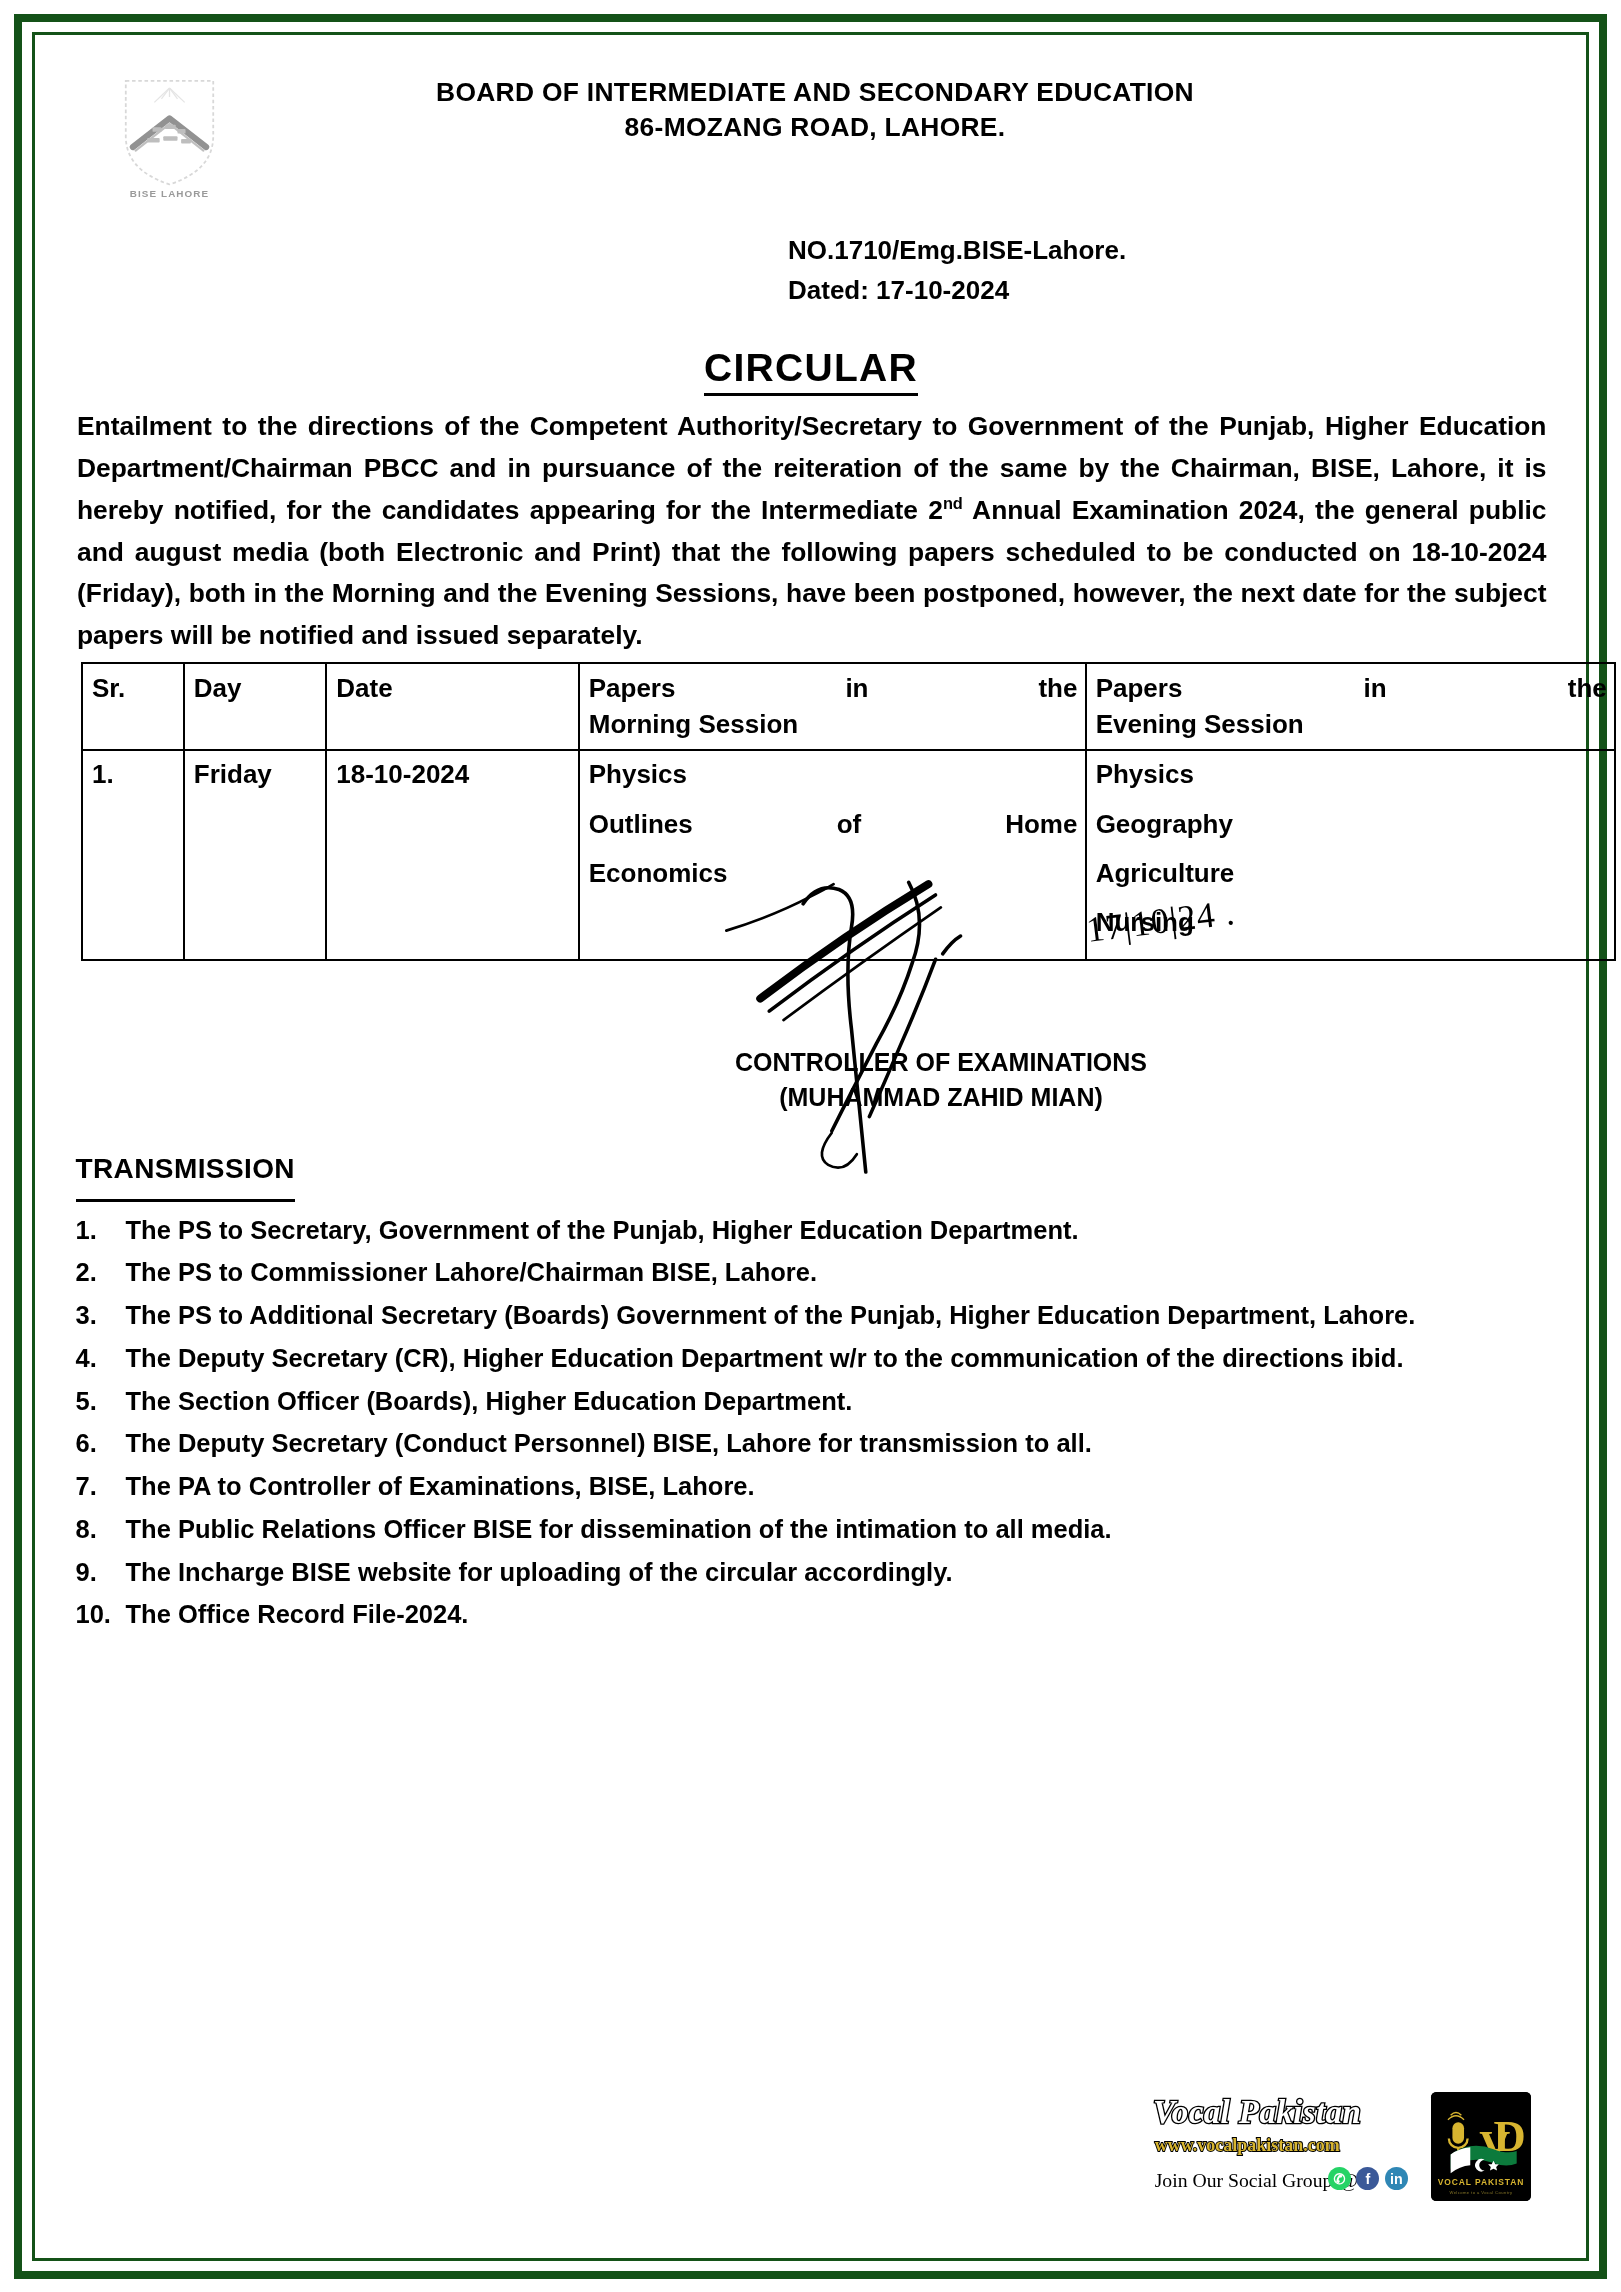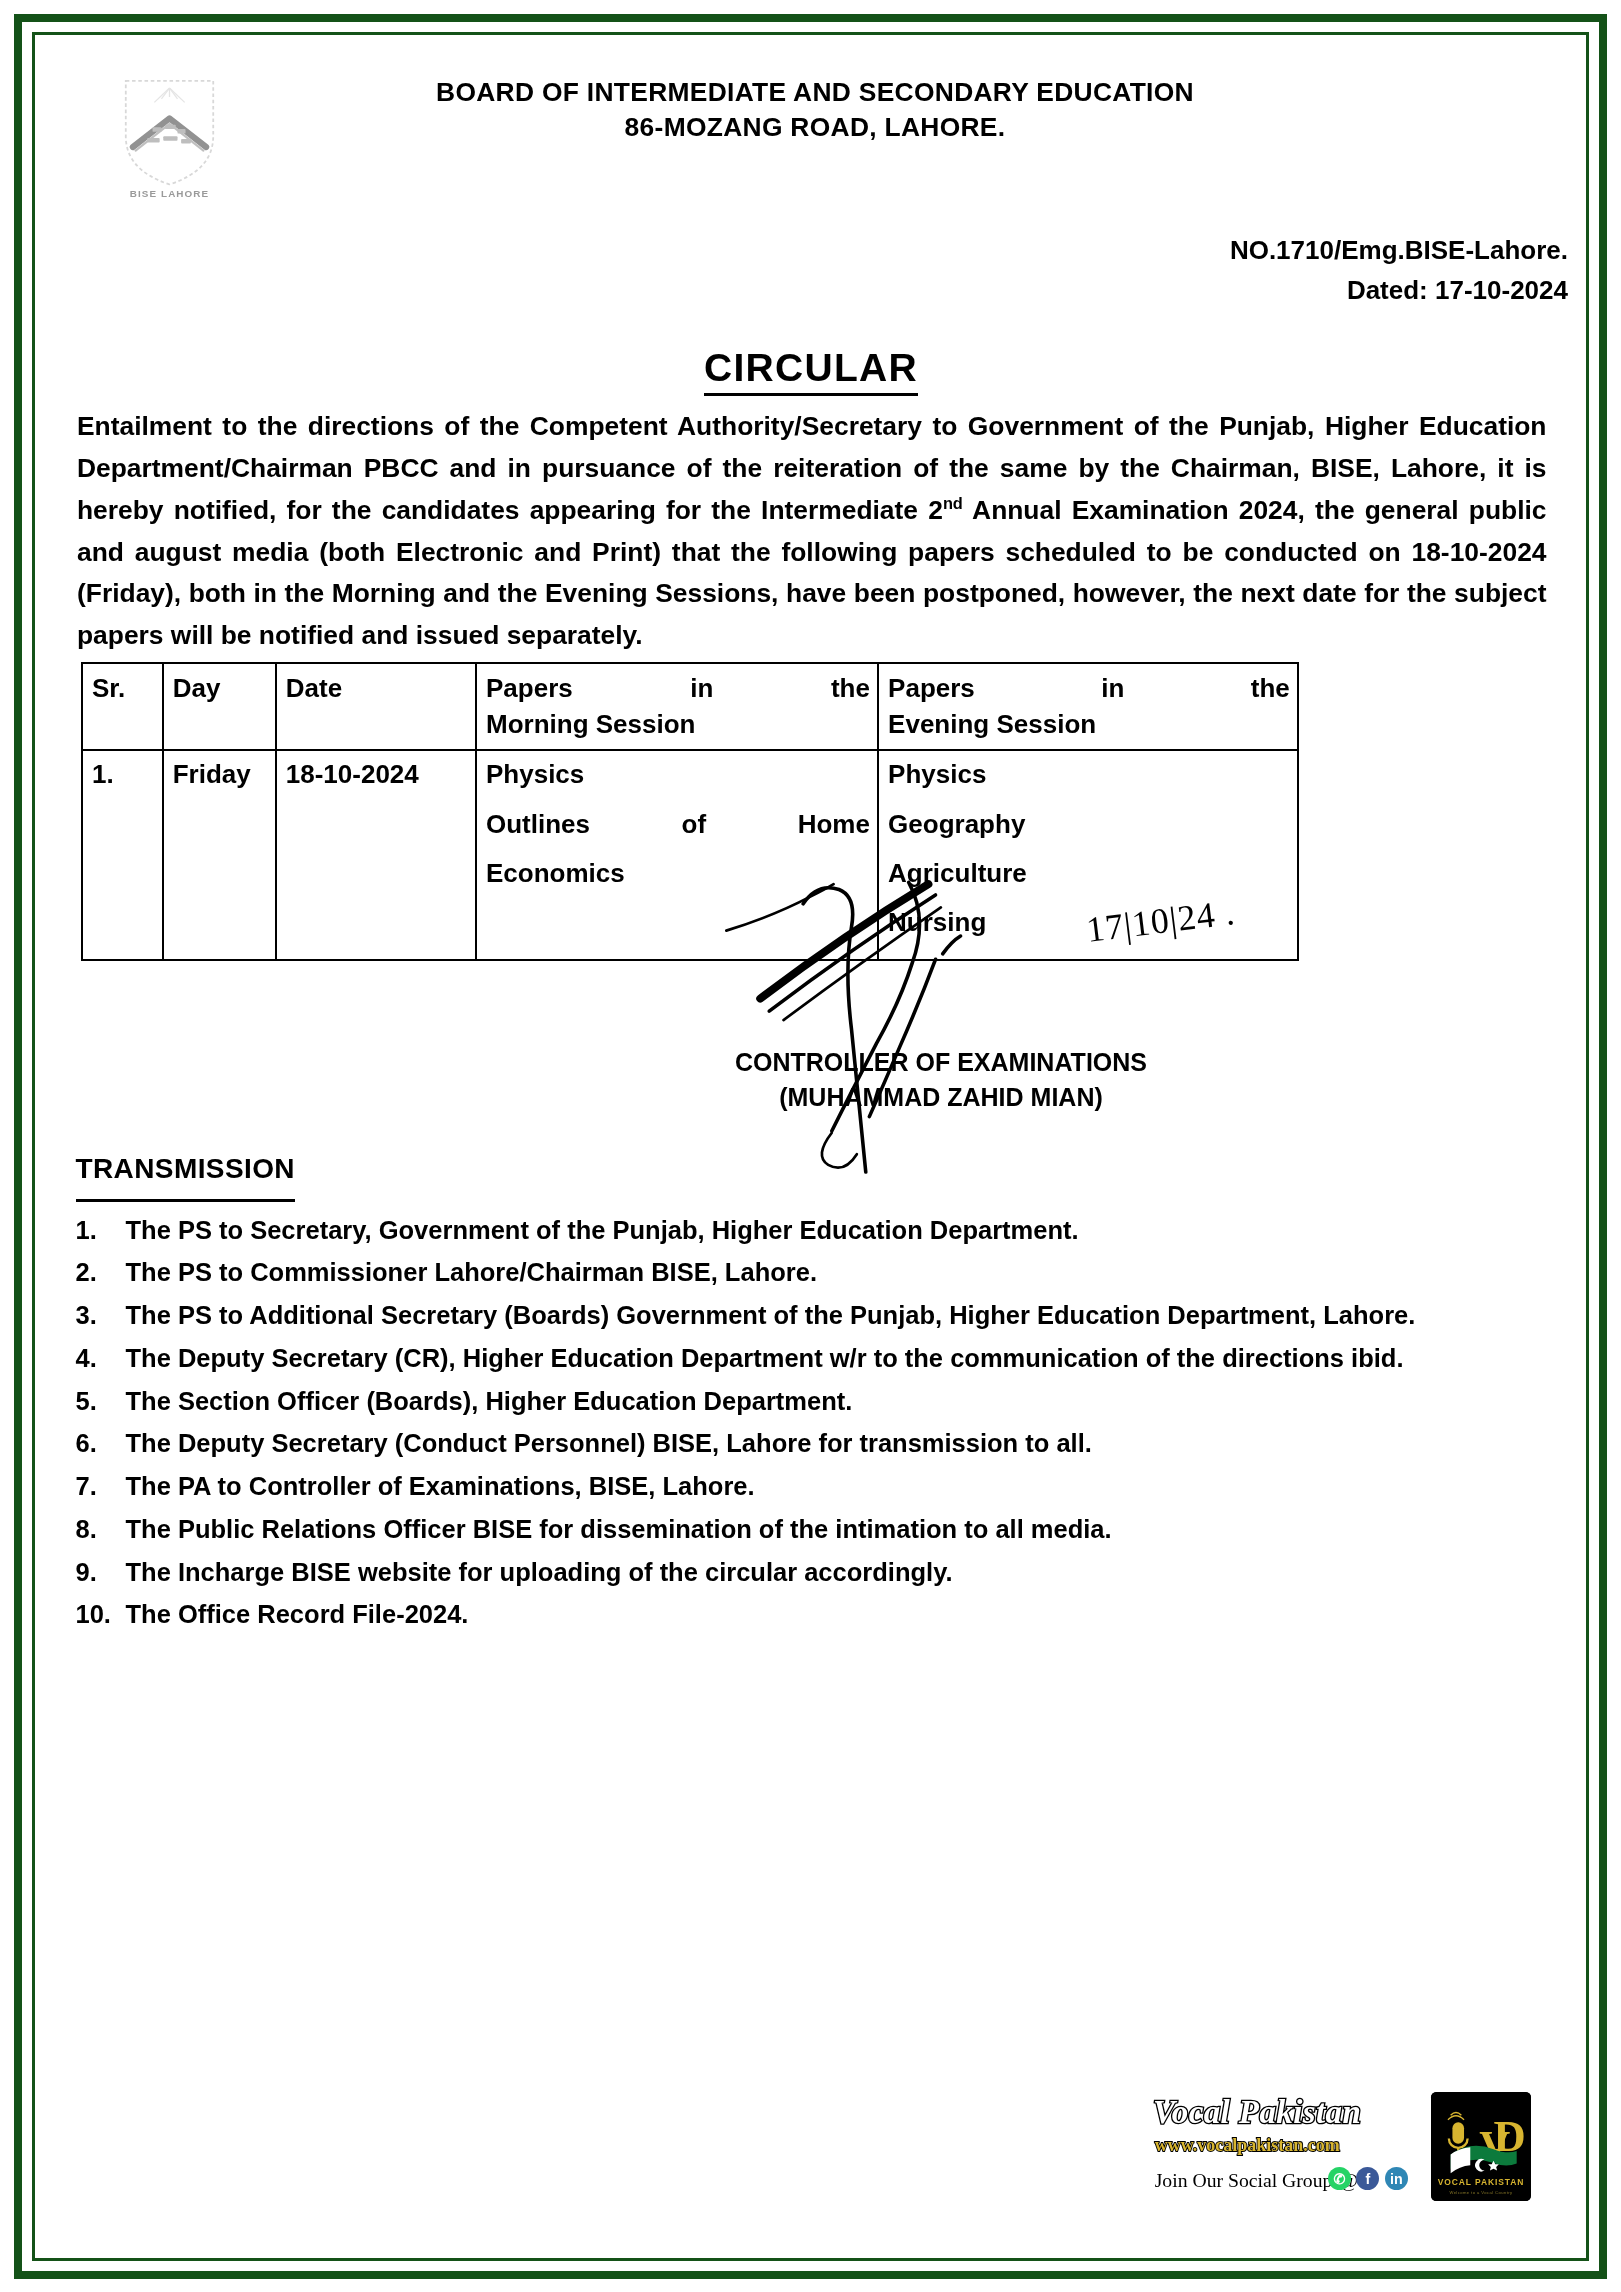--- a/index.html
+++ b/index.html
@@ -84,21 +84,21 @@
   }
 
   
   .ref-block {
     margin-top: 9px;
     padding-left: 734px;
     font-size: 26px;
     font-weight: bold;
     line-height: 1.52;
   }
-  .ref-block div { white-space: nowrap; text-align: right; }
+  .ref-block div { white-space: nowrap; }
 
   
   .circular-wrap {
     text-align: center;
     margin-top: 36px;
     margin-bottom: 10.7px;
   }
   .circular-title {
     display: inline-block;
     font-size: 39px;
@@ -119,21 +119,21 @@
   }
   .body-para sup {
     font-size: .62em;
     vertical-align: super;
     line-height: 0;
   }
 
   
   table.sched {
     margin: 5.4px 0 0 27px;
-    width: 1218px;
+    width: 1535px;
     border-collapse: collapse;
     table-layout: fixed;
   }
   table.sched td, table.sched th {
     border: 2.2px solid #000;
     vertical-align: top;
     padding: 5.4px 7.2px 5.4px 9px;
     font-size: 26px;
     font-weight: bold;
     line-height: 1.42;

